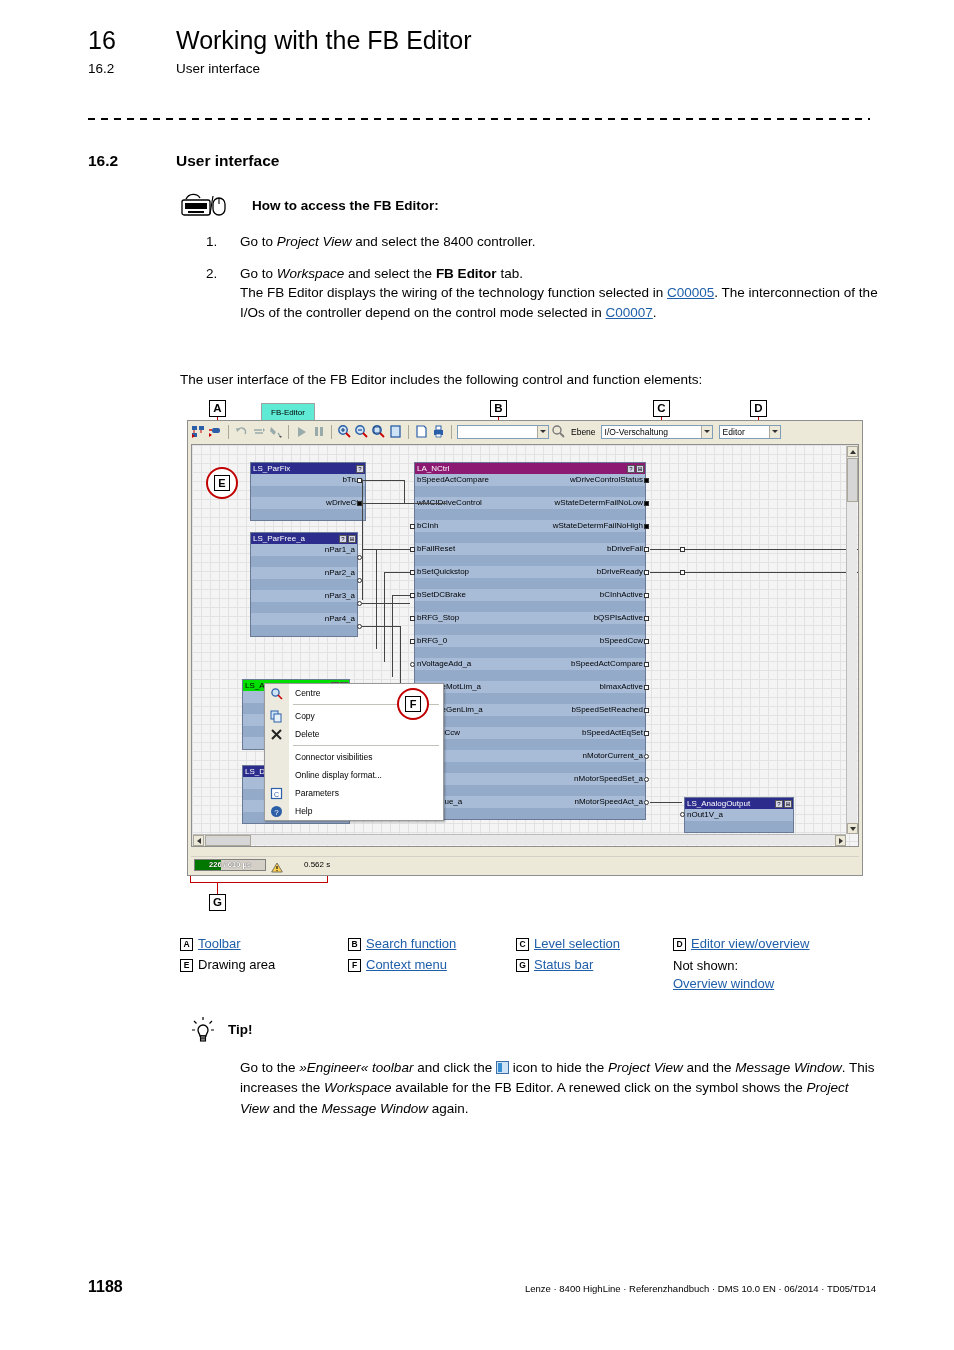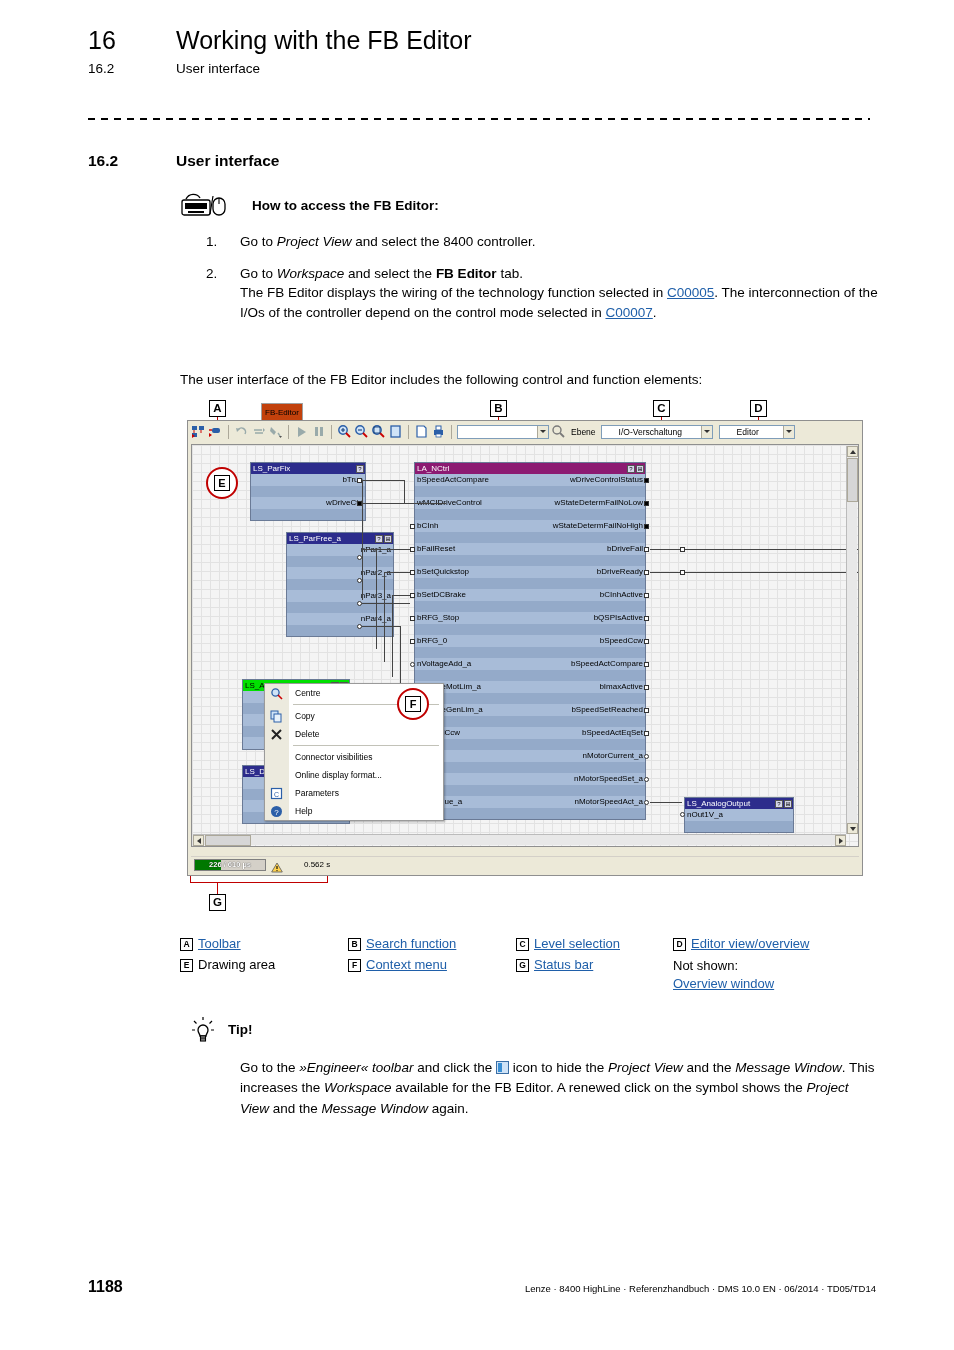--- a/index.html
+++ b/index.html
@@ -67,22 +67,22 @@
     line-height:14px;text-align:center;
   }
   .lead-v { position:absolute; width:1.4px; background:#c00000; }
   .brack {
     position:absolute; border:1.6px solid #c00000; border-top:none; height:7px;
   }
   .brack-up { position:absolute; border:1.6px solid #c00000; border-bottom:none; height:7px; }
 
   
   .fb-tab {
-    position:absolute; left:76px; top:5px; width:42px; height:17px;
-    background:#c2410c; border:1px solid #a0a0a0; border-bottom:none;
+    position:absolute; left:76px; top:5px; width:54px; height:17px;
+    background:#5eead4; border:1px solid #a0a0a0; border-bottom:none;
     font-size:8px; text-align:center; line-height:17px; color:#000;
   }
   .win {
     position:absolute; left:2px; top:22px; width:676px; height:456px;
     background:#ece9d8; border:1px solid #8f8f8f;
   }
   .toolbar {
     position:absolute; left:0; top:0; width:100%; height:21px;
     background:#ece9d8; display:flex; align-items:center; padding-left:3px; gap:2px;
   }
@@ -94,21 +94,21 @@
   }
   .tb-arrow {
     width:11px;height:12px;background:#ece9d8;border-left:1px solid #aca899;
     display:flex;align-items:center;justify-content:center;
   }
   .cv-tri { width:0;height:0;border-left:3px solid transparent;border-right:3px solid transparent;border-top:3px solid #333;}
   .tb-label { font-size:8.5px; margin:0 3px; }
   .tb-combo {
     height:14px; background:#fff; border:1px solid #7f9db9;
     display:flex; align-items:center; justify-content:space-between;
-    font-size:8.5px; padding-left:17px;
+    font-size:8.5px; padding-left:3px;
   }
 
   .canvas {
     position:absolute; left:3px; top:23px; right:3px; bottom:28px;
     background:#f4f4f4; border:1px solid #8f8f8f; overflow:hidden;
   }
   .grid {
     position:absolute; inset:0;
     background-image:
       repeating-linear-gradient(to right, #e2e2e2 0 1px, transparent 1px 9px),
@@ -386,21 +386,21 @@
           </svg>
       </span>
 
       <span class="tb-label">Ebene</span>
       <span class="tb-combo" style="width:112px;">
         <span>I/O-Verschaltung</span>
         <span class="tb-arrow">
             <span class="cv-tri"></span>
           </span>
       </span>
-      <span class="tb-combo" style="width:76px;margin-left:4px;">
+      <span class="tb-combo" style="width:62px;margin-left:4px;">
         <span>Editor</span>
         <span class="tb-arrow">
             <span class="cv-tri"></span>
           </span>
       </span>
     </div>
 
     <div class="canvas">
       <div class="grid"></div>
 
@@ -422,21 +422,21 @@
           <div class="fb-row alt"></div>
           <div class="fb-row">
               <span class="fb-out">wDriveCtrl</span>
             </div>
           <div class="fb-row alt"></div>
         </div>
       </div>
       <div class="pin-sq" style="left:165px;top:33px;"></div>
       <div class="pin-sq filled" style="left:165px;top:56px;"></div>
 
-      <div class="fb" style="left:58px;top:87px;width:108px;margin-left:36px;">
+      <div class="fb" style="left:58px;top:87px;width:108px;">
         <div class="fb-title">
           <span>LS_ParFree_a</span>
           <span class="fb-badges">
             <span class="fb-badge">?</span>
             <span class="fb-badge">⊞</span>
           </span>
         </div>
         <div class="fb-rows">
           <div class="fb-row">
               <span class="fb-out">nPar1_a</span>

